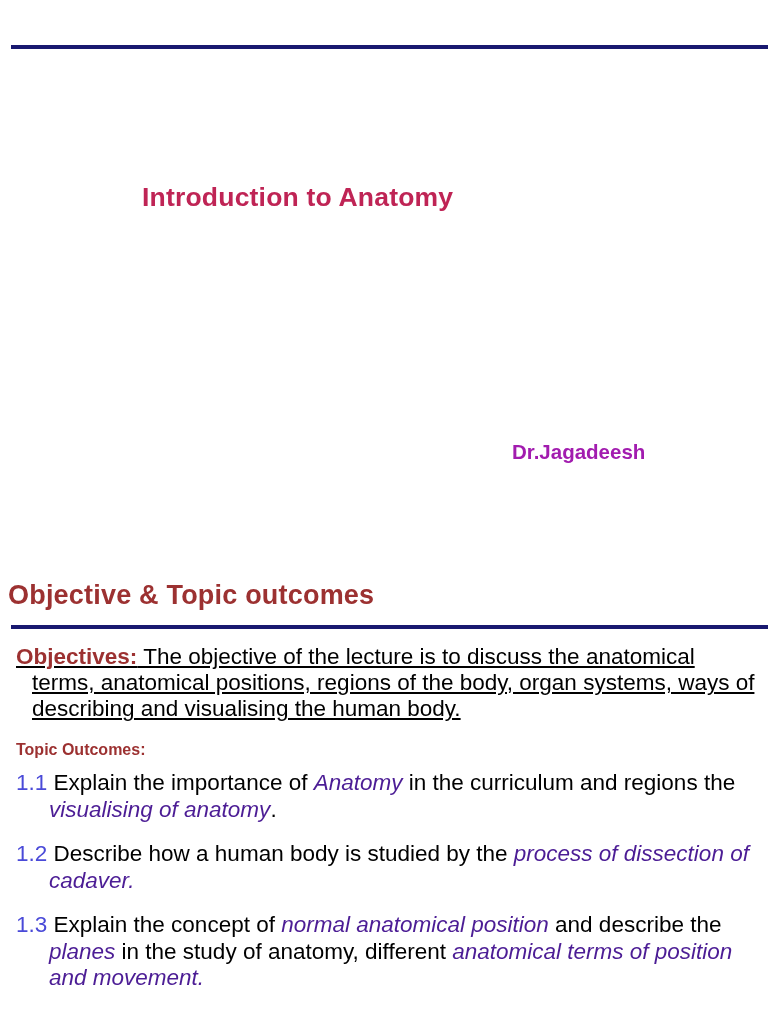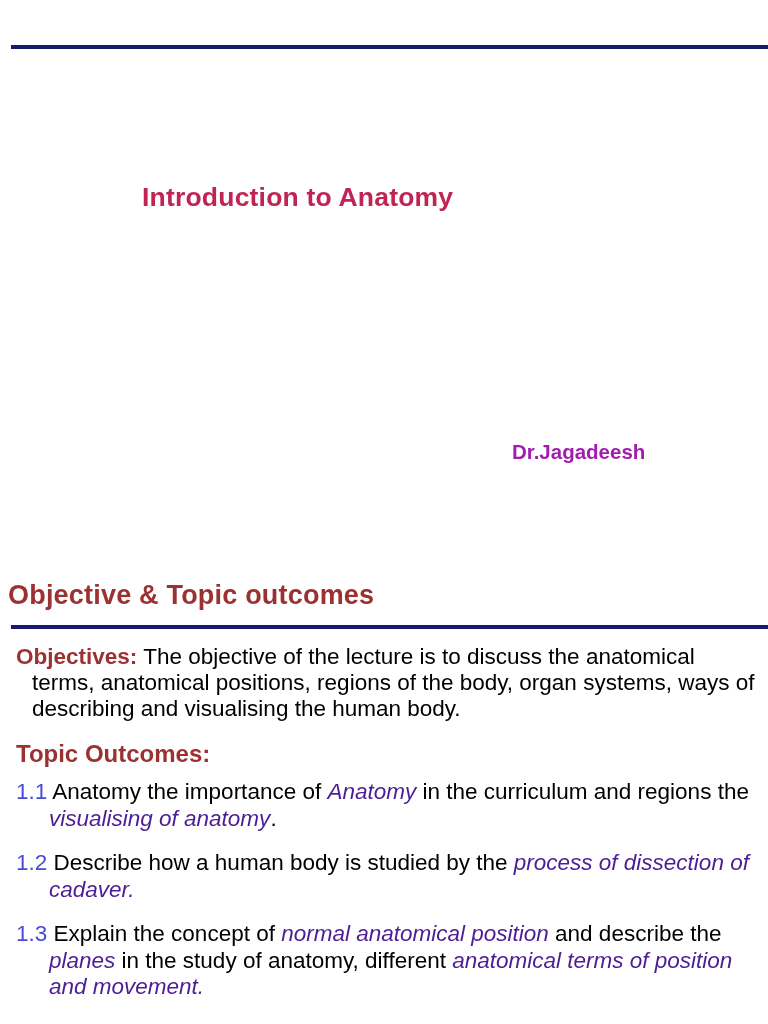--- a/index.html
+++ b/index.html
@@ -96,28 +96,29 @@
     padding-left: 30px;
     text-indent: -30px;
     font-size: 22.5px;
     line-height: 1.165;
     color: #000000;
   }
   .para.objectives {
     text-indent: -16px;
     padding-left: 16px;
     margin-bottom: 10px;
+    text-decoration: underline;
   }
   .label-red {
     color: #9c3131;
     font-weight: bold;
   }
   .outcomes-title {
     margin: 18px 0 12px 0;
-    font-size: 24px;
+    font-size: 16px;
     font-weight: bold;
     color: #9c3131;
     line-height: 1.1;
   }
   .num {
     color: #4a4ad8;
   }
   .hl {
     color: #4c1d95;
     font-style: italic;
@@ -148,21 +149,21 @@
   <div class="slide-two">
     <div class="section-heading">Objective &amp; Topic outcomes</div>
     <div class="heading-rule"></div>
 
     <div class="body-block">
 
       <p class="para objectives"><span class="label-red">Objectives:</span><span> The objective of the lecture is to discuss the anatomical terms, anatomical positions, regions of the body, organ systems, ways of describing and visualising the human body.</span></p>
 
       <p class="outcomes-title">Topic Outcomes:</p>
 
-      <p class="item"><span class="num">1.1</span><span> Anatomy the importance of </span><span class="hl">Anatomy</span><span> in the curriculum and regions the </span><span class="hl">visualising of anatomy</span><span>.</span></p>
+      <p class="item"><span class="num">1.1</span><span> Explain the importance of </span><span class="hl">Anatomy</span><span> in the curriculum and regions the </span><span class="hl">visualising of anatomy</span><span>.</span></p>
 
       <p class="item"><span class="num">1.2</span><span> Describe how a human body is studied by the </span><span class="hl">process of dissection of cadaver.</span></p>
 
       <p class="item"><span class="num">1.3</span><span> Explain the concept of </span><span class="hl">normal anatomical position</span><span> and describe the </span><span class="hl">planes</span><span> in the study of  anatomy, different </span><span class="hl">anatomical terms of position and movement.</span></p>
 
     </div>
   </div>
 
 </div>
 

